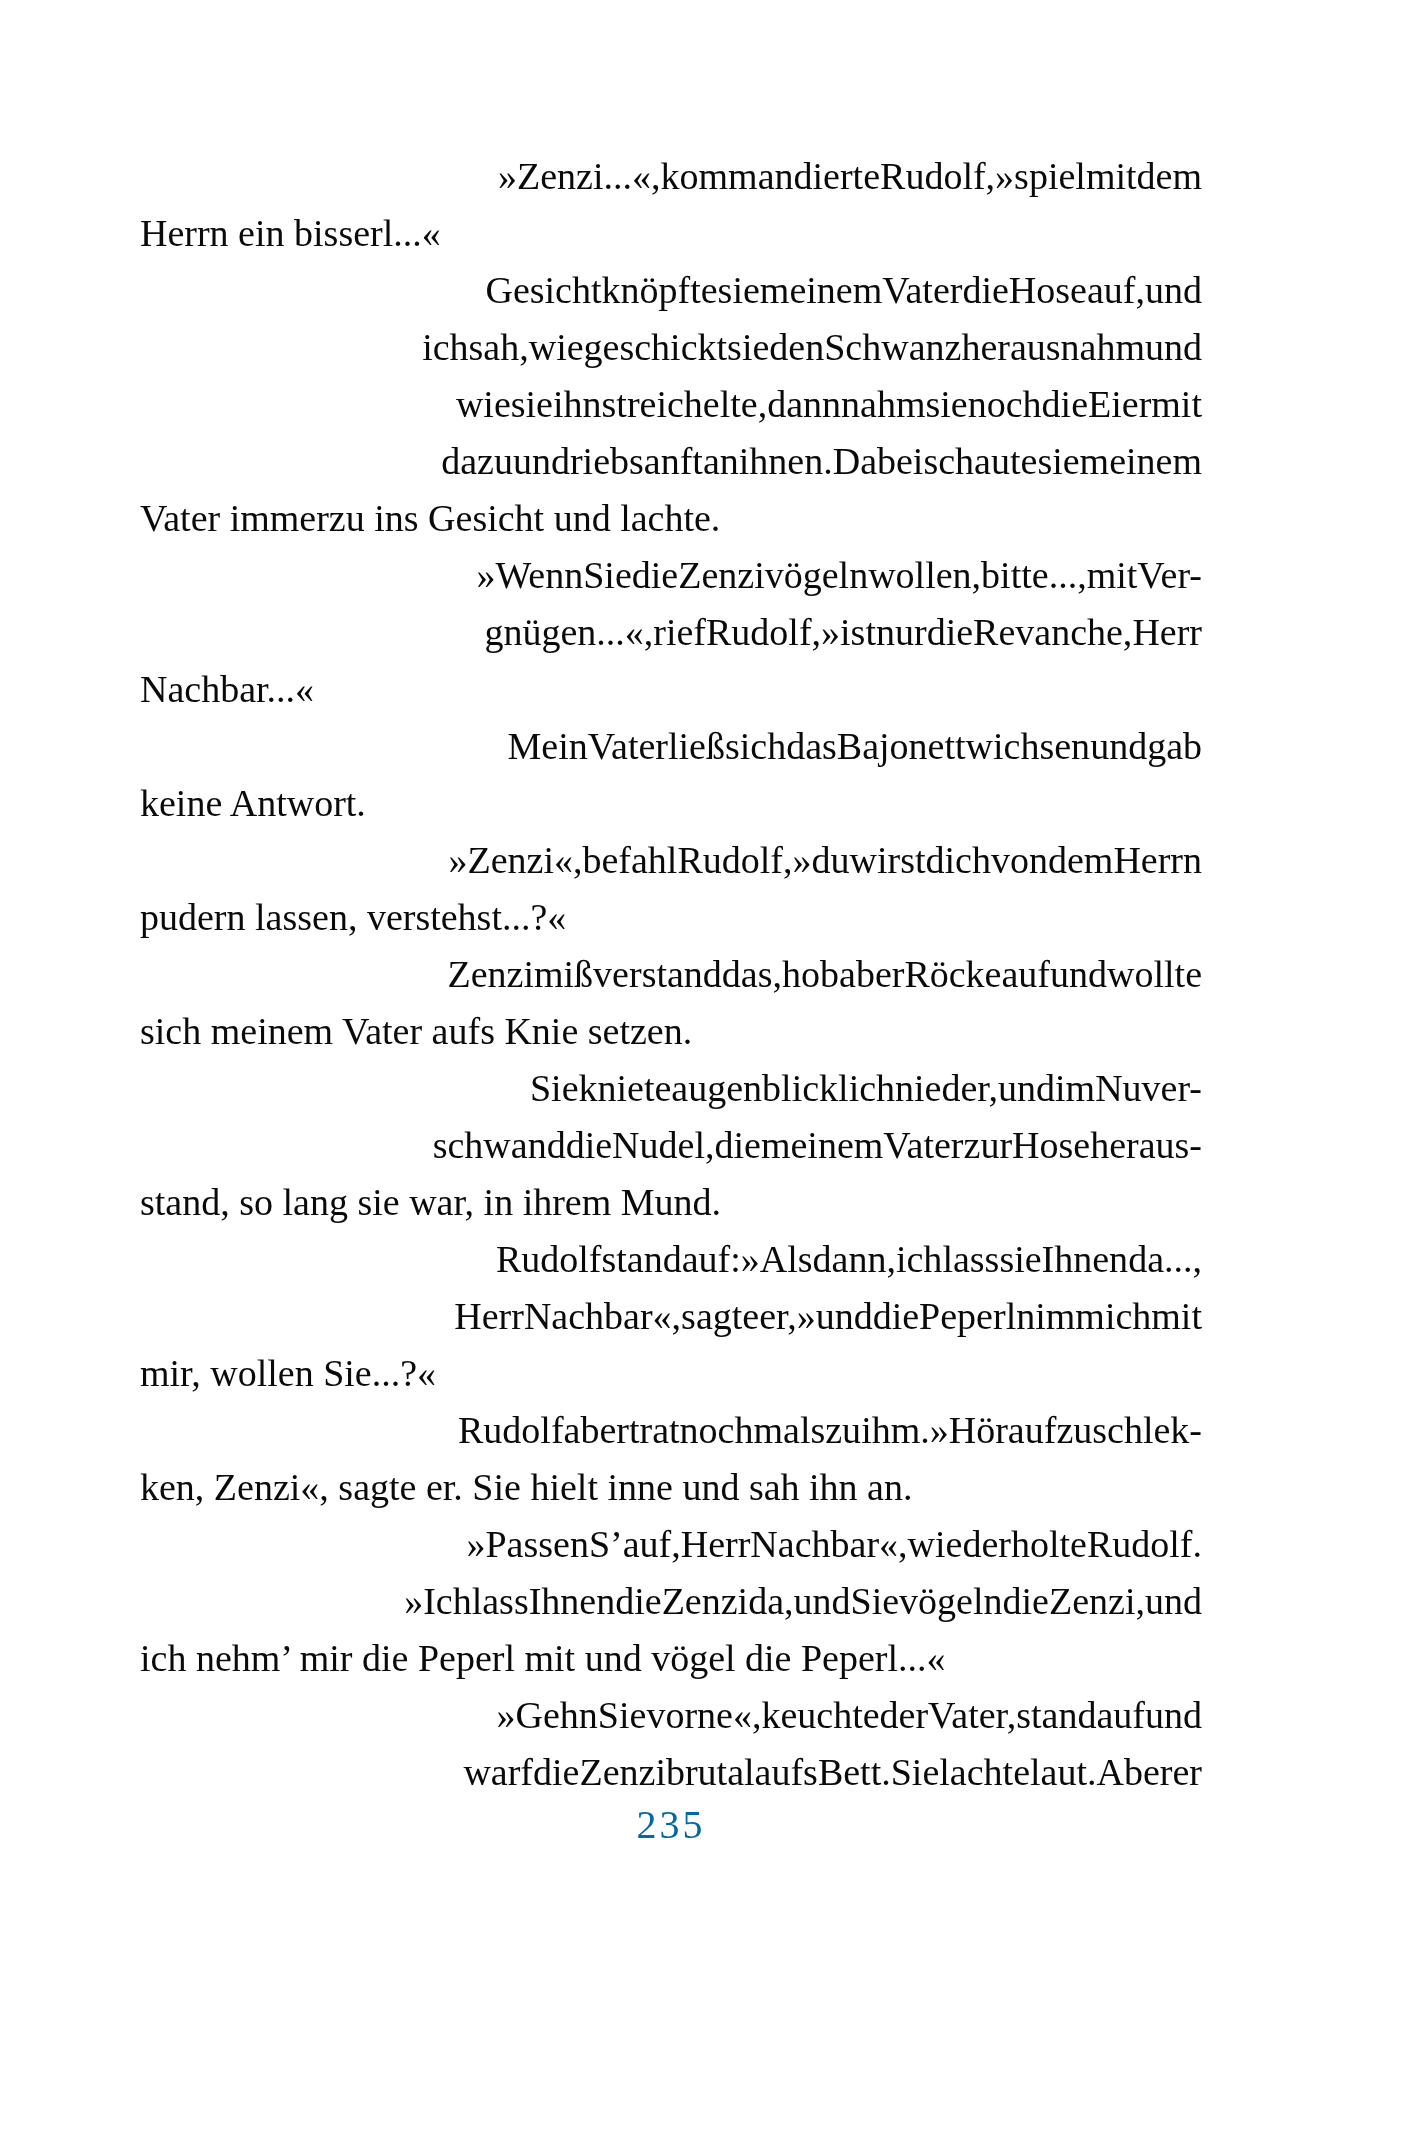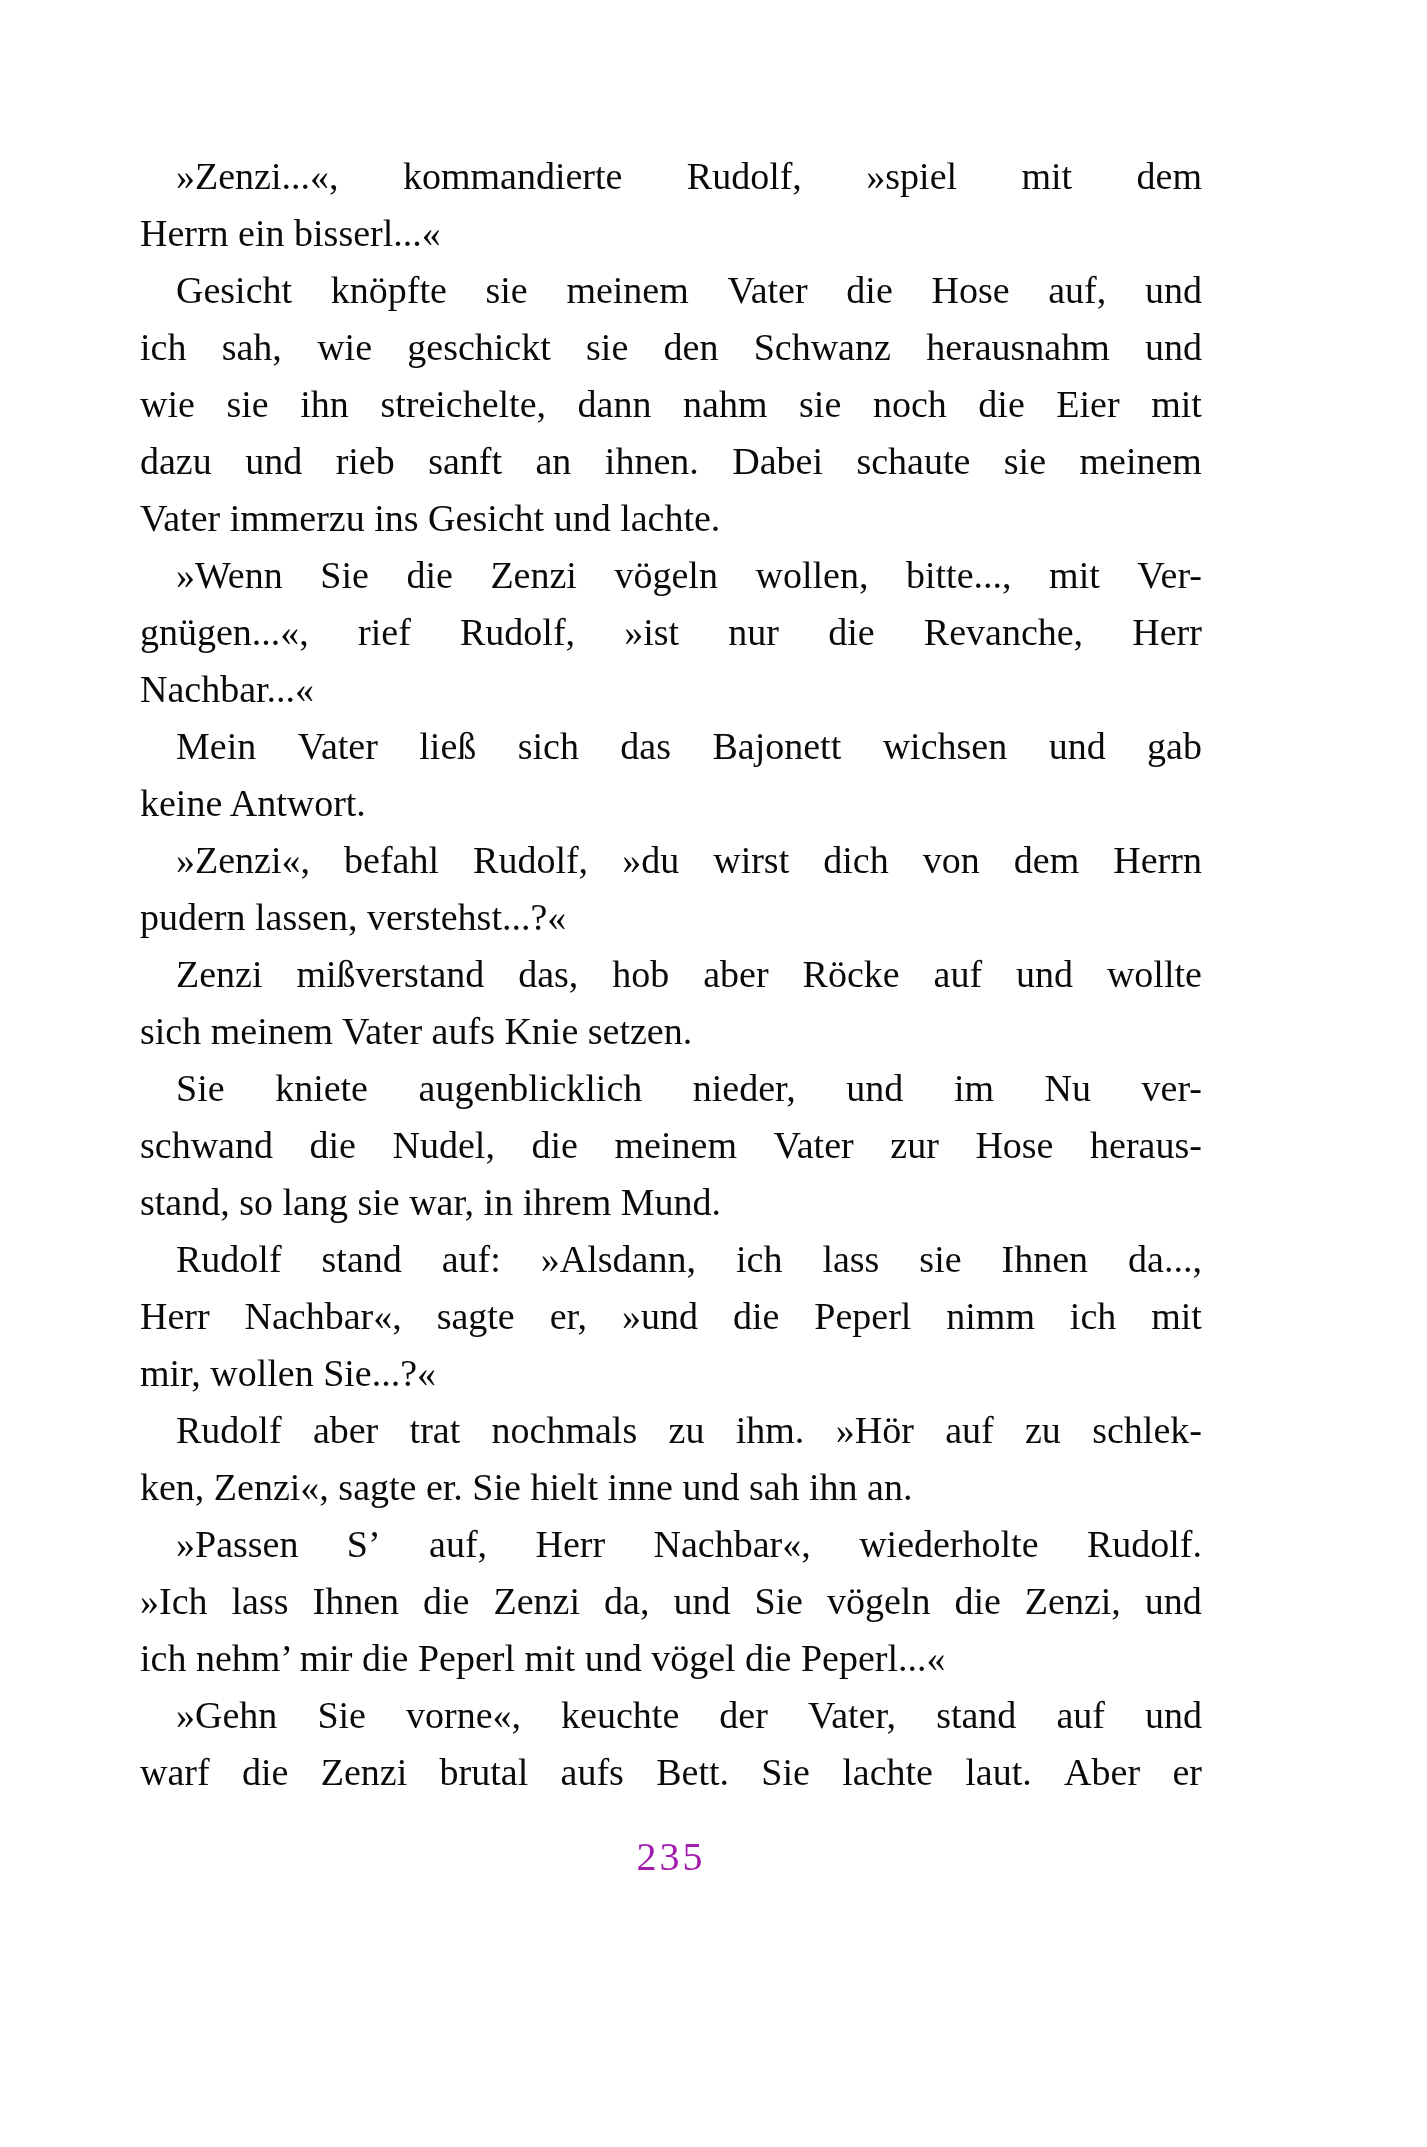--- a/index.html
+++ b/index.html
@@ -33,35 +33,34 @@
     height: 57px;
     line-height: 57px;
     box-sizing: border-box;
     text-align: left;
     white-space: nowrap;
   }
   
   .line.just {
     display: flex;
     flex-wrap: nowrap;
-    justify-content: space-between;
+    justify-content: flex-end;
     align-items: baseline;
   }
   .line.first {
     padding-left: 36px;
   }
   .word { display: inline-block; }
   .folio {
     margin-left: 140px;
-    margin-top: 32px;
     width: 1062px;
     text-align: center;
     font-size: 40px;
     letter-spacing: 3px;
-    color: #a21caf;
+    color: #0369a1;
   }
 </style>
 </head>
 <body>
 
 <main class="page">
   <section class="text-block" id="text-block">
       <div class="paragraph">
         <div class="line just first">
           <span class="word">»Zenzi...«,</span>

